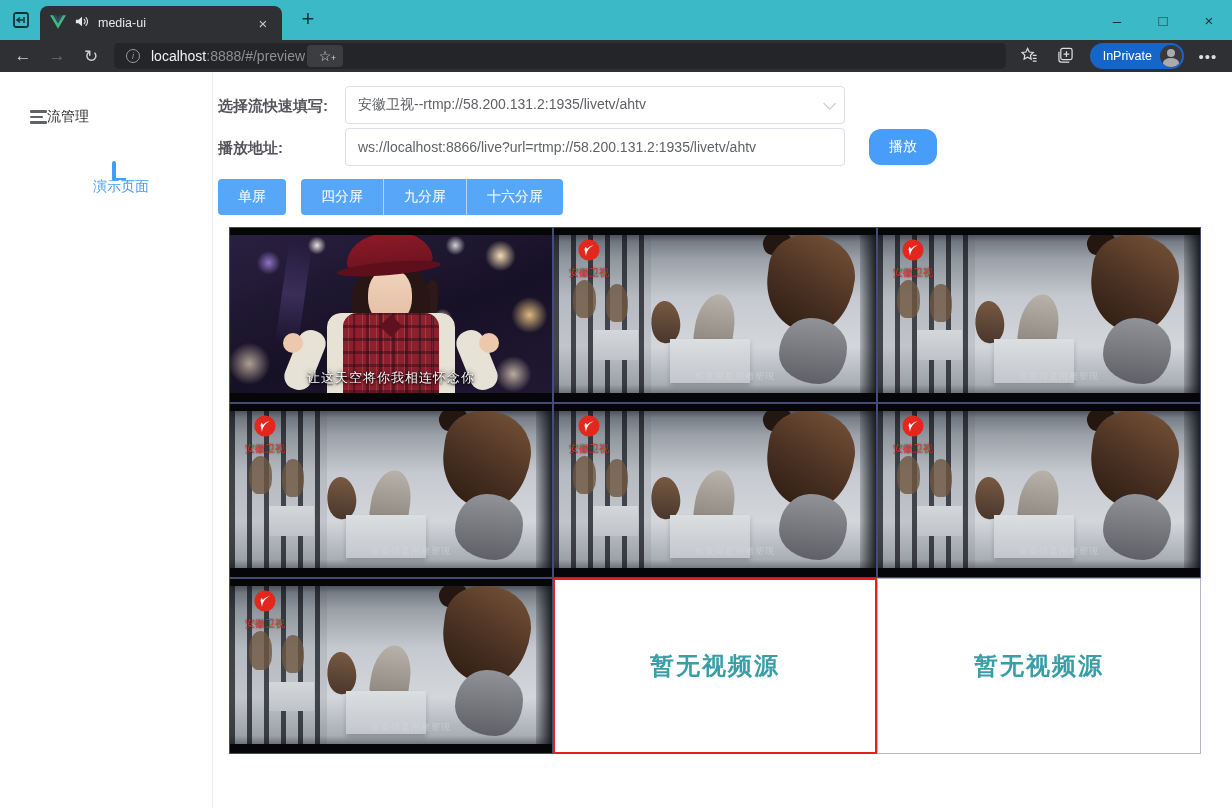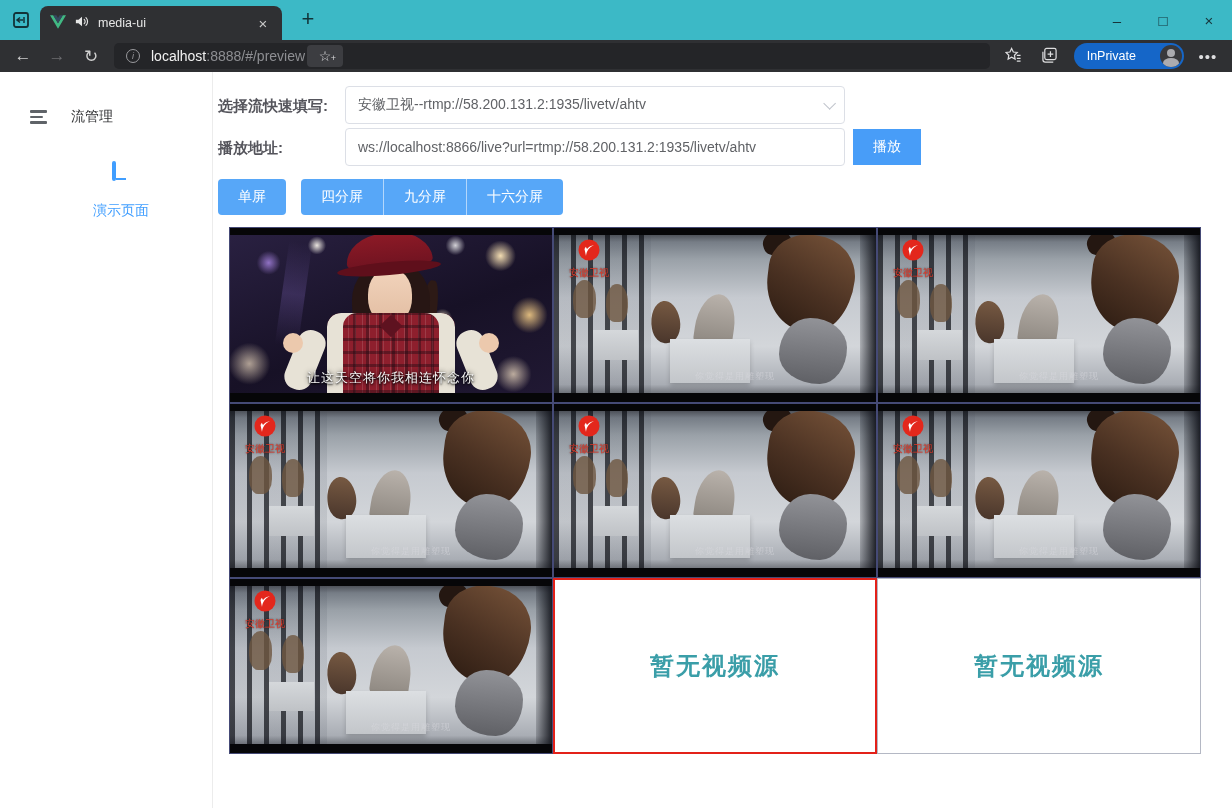--- a/index.html
+++ b/index.html
@@ -29,51 +29,51 @@
     color:#9a9a9e; font-size:9px; display:flex; align-items:center; justify-content:center;
     margin-right:11px; font-style:italic; flex:0 0 auto; }
   .url-host { color:#f1f1f1; }
   .url-rest { color:#8e8f93; }
   .fav-add { margin-left:auto; width:36px; align-self:stretch; margin:2px; border-radius:4px;
     background:#3c3d41; display:flex; align-items:center; justify-content:center;
     color:#d6d6d8; font-size:14px; position:relative; }
   .mini-plus { position:absolute; right:7px; bottom:4px; font-size:9px; color:#d6d6d8; }
   .tool-ico { width:36px; text-align:center; color:#dedee0; font-size:15px; position:relative; }
   .inprivate { height:26px; background:#1566c8; border-radius:13px; display:flex; align-items:center;
-    gap:24px; padding:0 2px 0 13px; color:#fff; font-size:12.5px; margin:17px 6px; }
+    gap:8px; padding:0 2px 0 13px; color:#fff; font-size:12.5px; margin:17px 6px; }
   .avatar { width:22px; height:22px; border-radius:50%; background:#39393c; overflow:hidden;
     position:relative; }
   .avatar::before { content:''; position:absolute; left:7px; top:4px; width:8px; height:8px;
     border-radius:50%; background:#ababaf; }
   .avatar::after { content:''; position:absolute; left:3px; top:13px; width:16px; height:10px;
     border-radius:50% 50% 0 0; background:#ababaf; }
   .more-dots { letter-spacing:1px; }
 
   
   .page { display:flex; height:736px; background:#fff; }
   .sidebar { width:213px; flex:0 0 213px; border-right:1px solid #ececec; padding-top:25px; }
-  .side-item { display:flex; align-items:center; gap:24px; padding:10px 0 10px 30px;
+  .side-item { display:flex; align-items:center; gap:0; padding:10px 0 10px 30px;
     margin-bottom:16px; font-size:14px; color:#303133; cursor:pointer; }
   .side-item.active { color:#409eff;flex-direction:column; }
   .burger { display:inline-block; width:17px; }
   .burger i { display:block; height:2.5px; background:#5f6368; margin:3px 0; border-radius:1px; }
   .burger i:nth-child(1){ width:17px; } .burger i:nth-child(2){ width:13px; } .burger i:nth-child(3){ width:17px; }
   .monitor { display:inline-block; width:18px; height:15px; position:relative; }
   .monitor .scr { width:18px; height:12px; border:2px solid #409eff; border-radius:2px; }
   .monitor .leg { position:absolute; left:4px; bottom:-2px; width:10px; height:2px; background:#409eff; }
 
   .main { flex:1; padding:14px 0 0 5px; }
   .form-row { display:flex; align-items:center; margin-bottom:4px; }
   .form-label { width:127px; flex:0 0 127px; font-size:15px; color:#55555c; line-height:1.4;font-weight:bold; }
   .field { width:500px; height:38px; border:1px solid #dcdfe6; border-radius:4px; background:#fff;
     display:flex; align-items:center; padding:0 12px; font-size:14px; color:#606266; }
   .chev { margin-left:auto; width:9px; height:9px; border-right:1.6px solid #c0c4cc;
     border-bottom:1.6px solid #c0c4cc; transform:rotate(45deg) translateY(-3px); }
-  .play-btn { margin-left:8px; height:36px; padding:0 20px; background:#489df8; color:#fff;
-    border:none; border-radius:0; font-size:14px; cursor:pointer; }
+  .play-btn { margin-left:24px; height:36px; padding:0 20px; background:#489df8; color:#fff;
+    border:none; border-radius:12px; font-size:14px; cursor:pointer; }
 
   .split-row { display:flex; margin-top:13px; }
   .sbtn { height:36px; padding:0 20px; background:#57a7f8; color:#fff; border:none;
     border-radius:4px; font-size:14px; cursor:pointer; }
   .btn-group { display:flex; margin-left:15px; }
   .btn-group .sbtn { border-radius:0; border-left:1px solid rgba(255,255,255,.55); }
   .btn-group .sbtn:first-child { border-radius:4px 0 0 4px; border-left:none; }
   .btn-group .sbtn:last-child { border-radius:0 4px 4px 0; }
 
   

